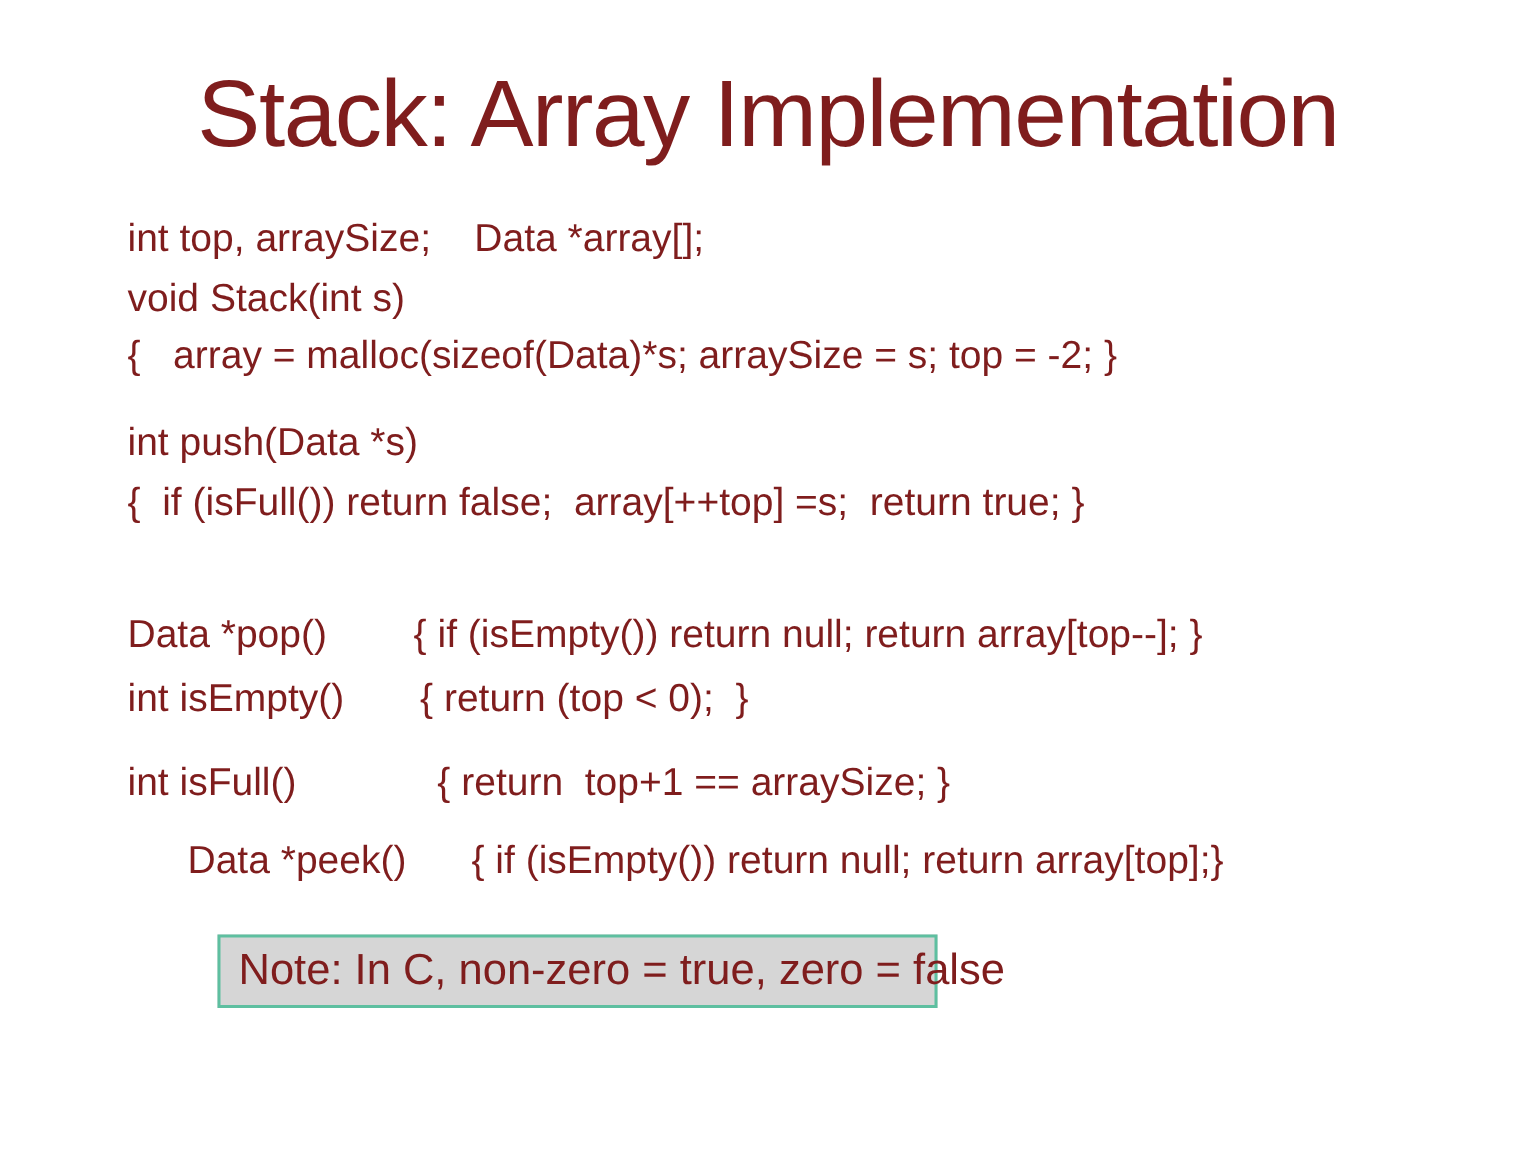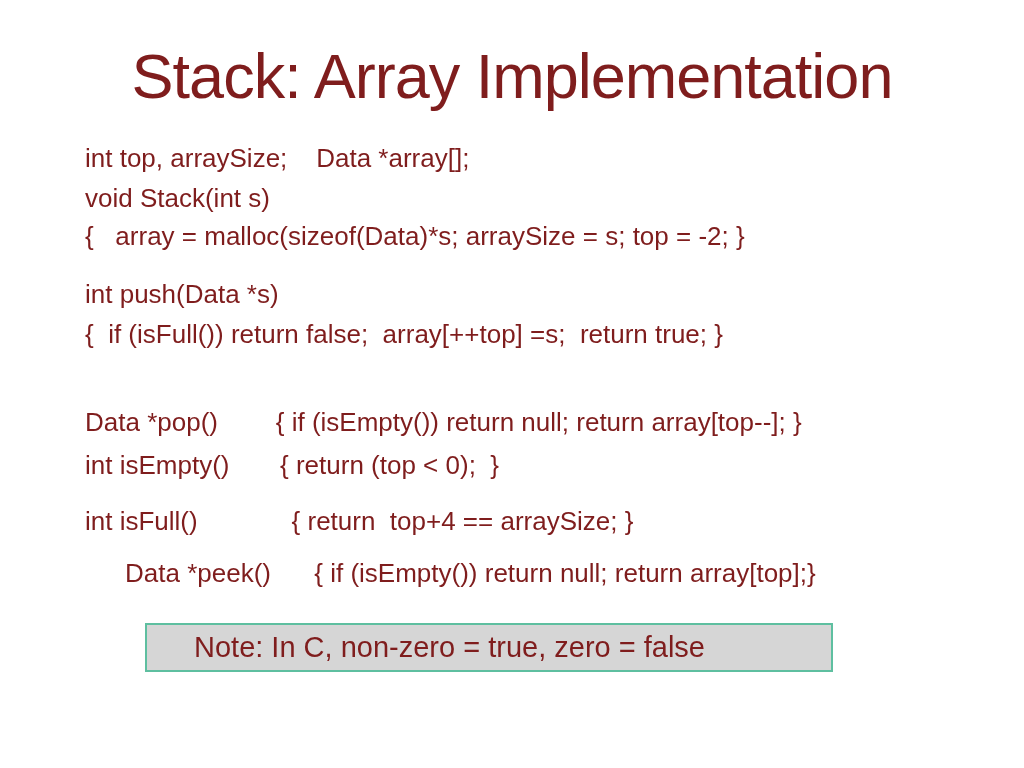--- a/index.html
+++ b/index.html
@@ -41,28 +41,27 @@
   .code-line.l3 { top: 280px; }
   .code-line.l4 { top: 320px; }
   .code-line.l5 { top: 376px; margin-top: 32px; }
   .code-line.l6 { top: 451px; text-align: right; }
   .code-line.l7 { top: 507px; }
   .code-line.l8 { top: 559px; margin-left: 40px; }
   .note-box {
     position: absolute;
     left: 145px;
     top: 623px;
-    width: 688px;
+    width: 480px;
     height: 49px;
     box-sizing: border-box;
     background: #d6d6d6;
     border: 2px solid #5ebfa0;
     display: flex;
     align-items: center;
-    padding-left: 35px;
   }
   .note-text {
     font-size: 29px;
     padding-left: 12px;
     white-space: pre;
   }
 </style>
 </head>
 <body>
 
@@ -70,20 +69,20 @@
 
   <div class="slide-title">Stack: Array Implementation</div>
 
   <div class="code-line l1">void Stack(int s)</div>
   <div class="code-line l0">int top, arraySize;    Data *array[];</div>
   <div class="code-line l2">{   array = malloc(sizeof(Data)*s; arraySize = s; top = -2; }</div>
   <div class="code-line l4">{  if (isFull()) return false;  array[++top] =s;  return true; }</div>
   <div class="code-line l3">int push(Data *s)</div>
   <div class="code-line l5">Data *pop()        { if (isEmpty()) return null; return array[top--]; }</div>
   <div class="code-line l6">int isEmpty()       { return (top &lt; 0);  }</div>
-  <div class="code-line l7">int isFull()             { return  top+4 == arraySize; }</div>
+  <div class="code-line l7">int isFull()             { return  top+1 == arraySize; }</div>
   <div class="code-line l8">Data *peek()      { if (isEmpty()) return null; return array[top];}</div>
 
   <div class="note-box">
     <span class="note-text">Note: In C, non-zero = true, zero = false</span>
   </div>
 
 </div>
 
 </body></html>

